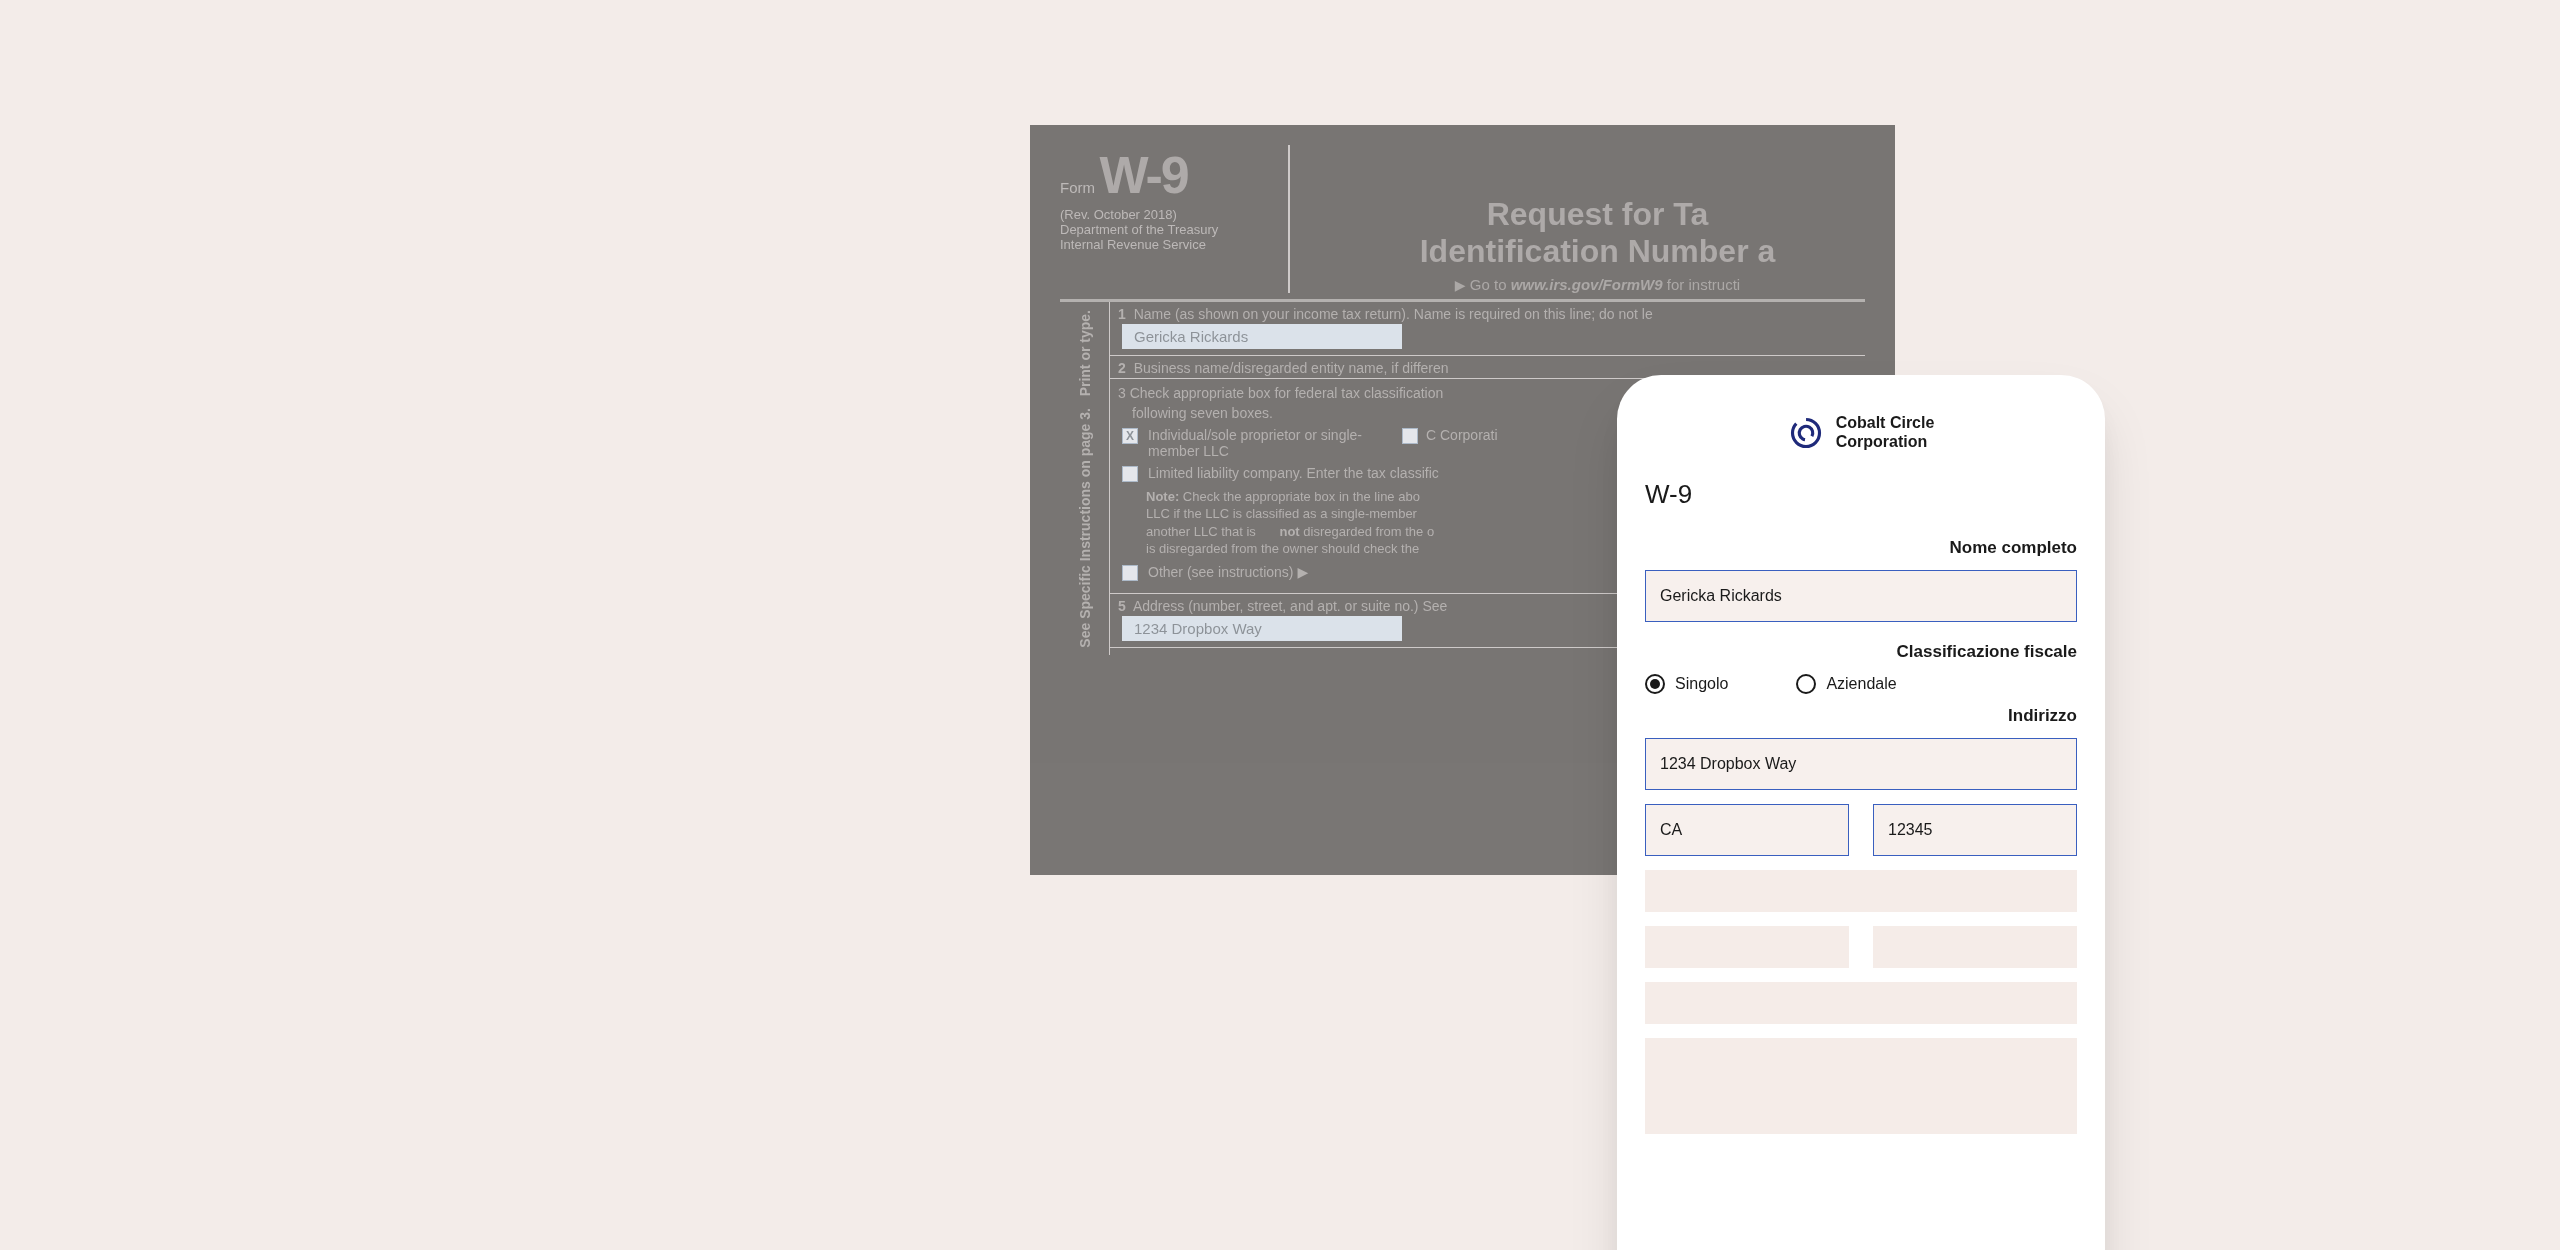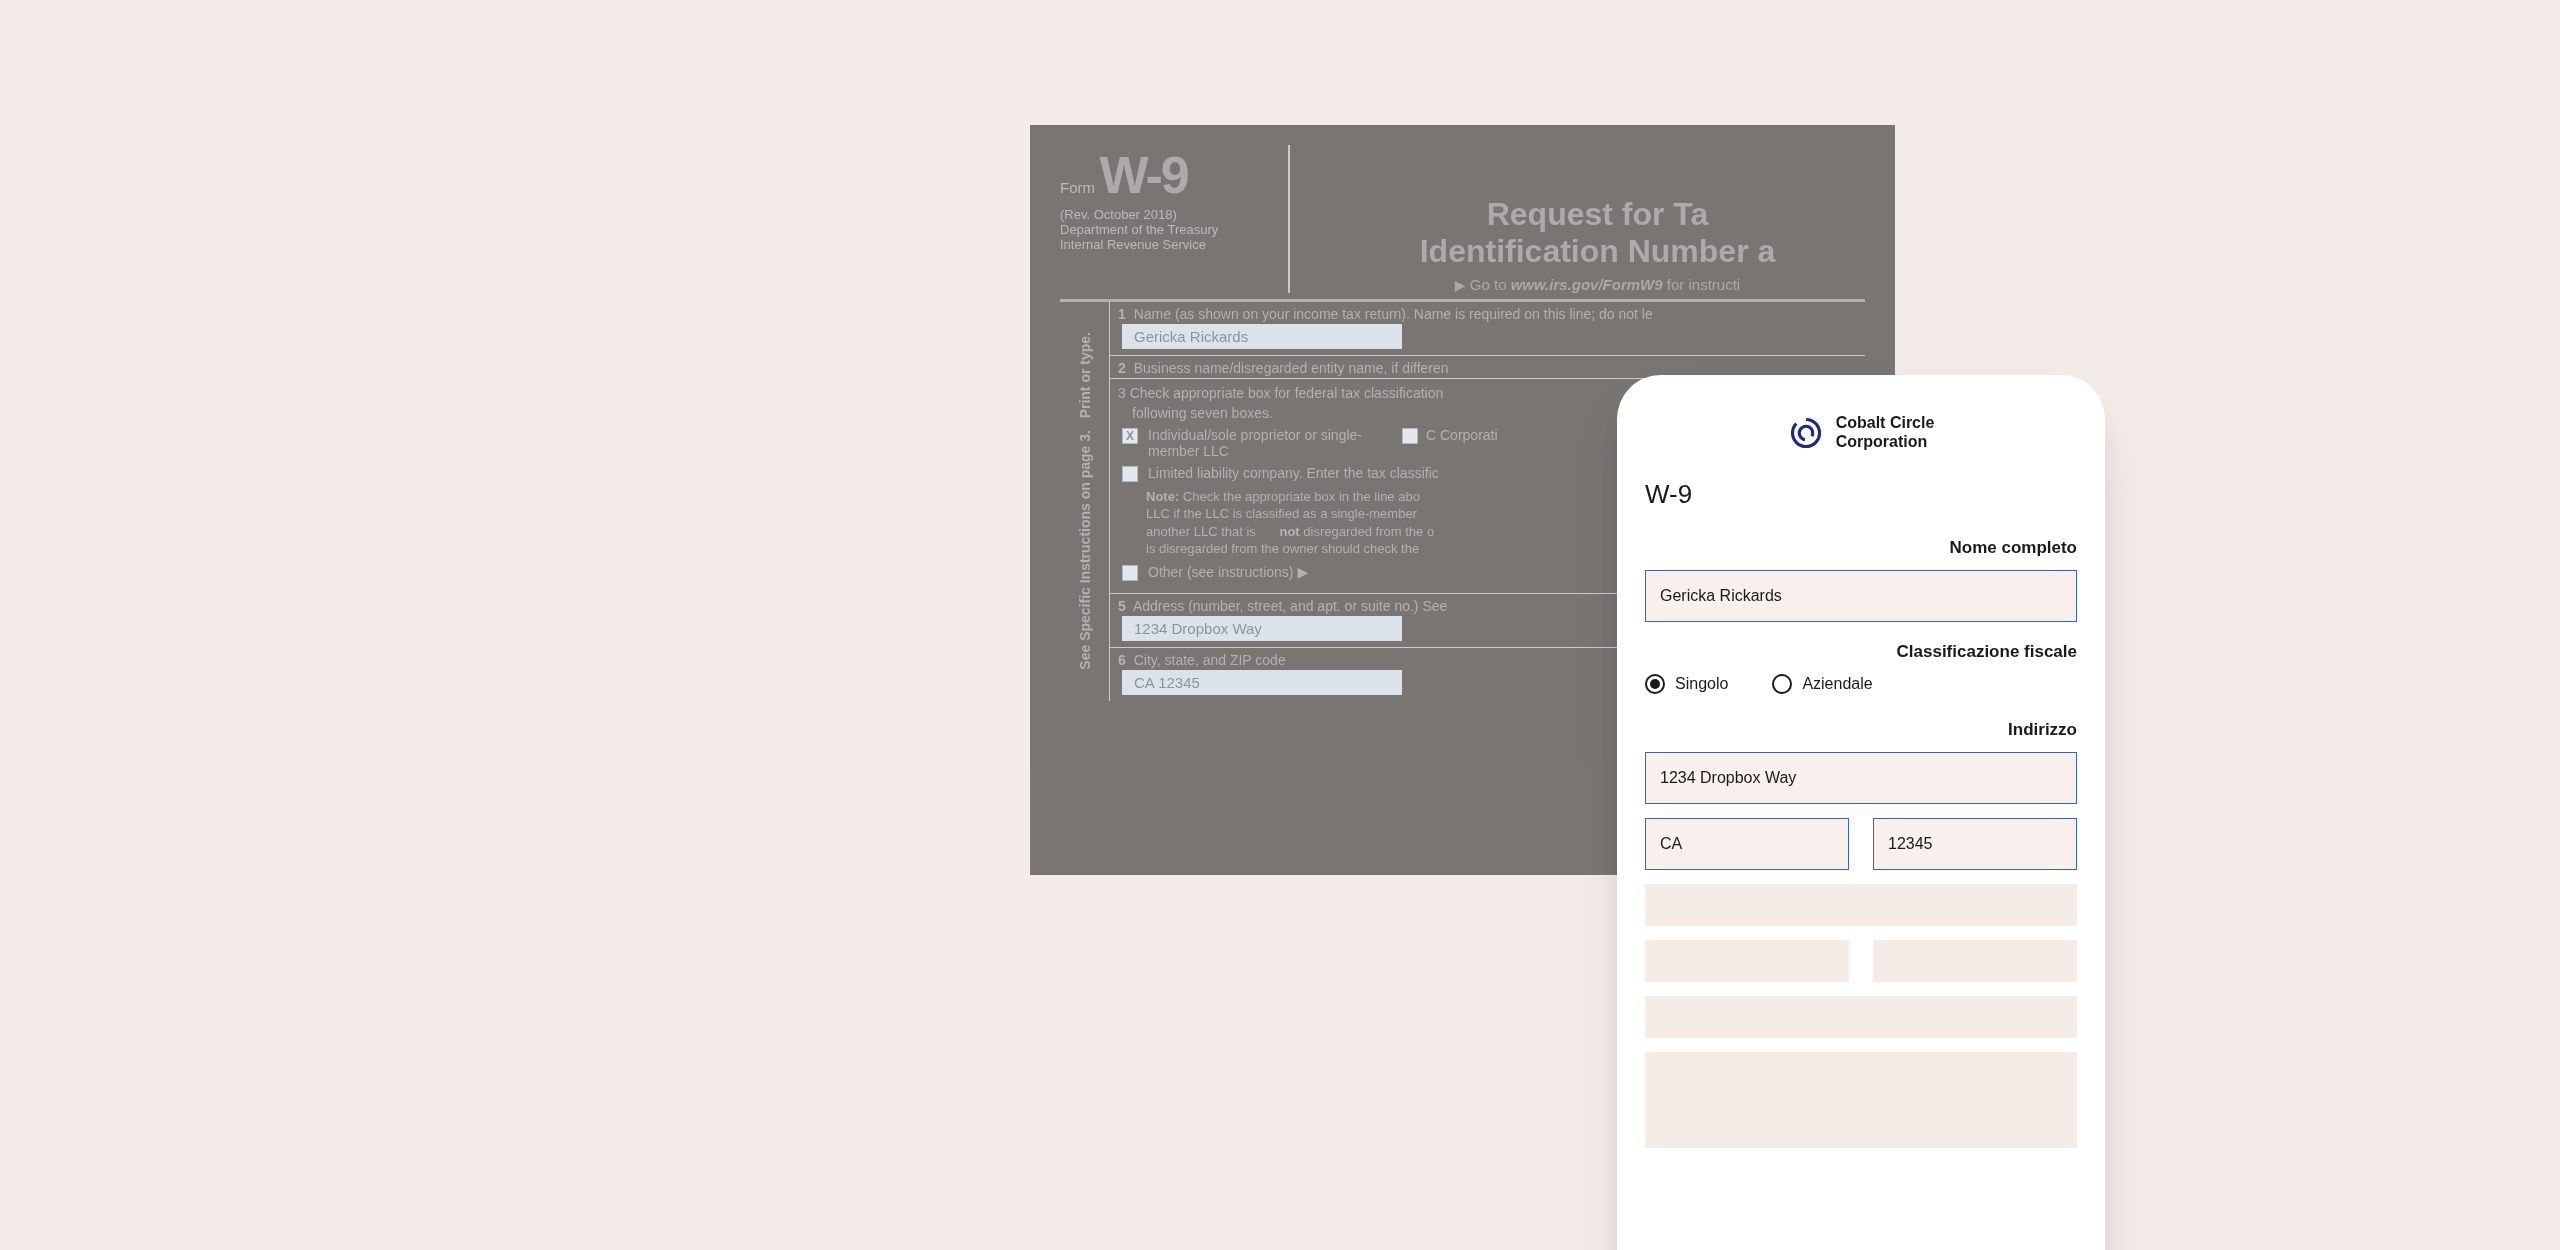--- a/index.html
+++ b/index.html
@@ -129,21 +129,21 @@
   height: 52px;
   border: 1.5px solid #3a5fbf;
   background: #f7f0ed;
   padding: 0 14px;
   font-size: 16px;
   color: #1a1a1a;
   font-family: inherit;
   margin-bottom: 20px;
 }
 
-.radio-group { display: flex; gap: 44px; margin-bottom: 26px; }
+.radio-group { display: flex; gap: 68px; margin-bottom: 12px; }
 .radio-item { display: flex; align-items: center; gap: 10px; cursor: pointer; }
 .radio-circle {
   width: 20px; height: 20px;
   border: 2px solid #1a1a1a;
   border-radius: 50%;
   display: flex; align-items: center; justify-content: center;
 }
 .radio-circle.selected::after {
   content: "";
   width: 10px; height: 10px;
@@ -235,25 +235,20 @@
         <div class="w9-check-row">
           <div class="w9-checkbox"></div>
           <div class="w9-check-text">Other (see instructions) ▶</div>
         </div>
       </div>
       <div class="w9-row">
         <span class="num">5</span>
         <span class="instr">Address (number, street, and apt. or suite no.) See</span><br>
         <span class="w9-filled">1234 Dropbox Way</span>
       </div>
-      <div class="w9-row" style="border-bottom:none;">
-        <span class="num">6</span>
-        <span class="instr">City, state, and ZIP code</span><br>
-        <span class="w9-filled">CA 12345</span>
-      </div>
     </div>
   </div>
 </div>
 
 <div class="mobile-card">
   <div class="company-header">
     <svg class="company-logo" viewBox="0 0 40 40">
       <circle cx="20" cy="20" r="15" fill="none" stroke="#1f2a7a" stroke-width="3.5" stroke-dasharray="70 12" transform="rotate(-45 20 20)"></circle>
       <circle cx="20" cy="20" r="7.5" fill="none" stroke="#1f2a7a" stroke-width="3.5" stroke-dasharray="35 9" transform="rotate(120 20 20)"></circle>
     </svg>

